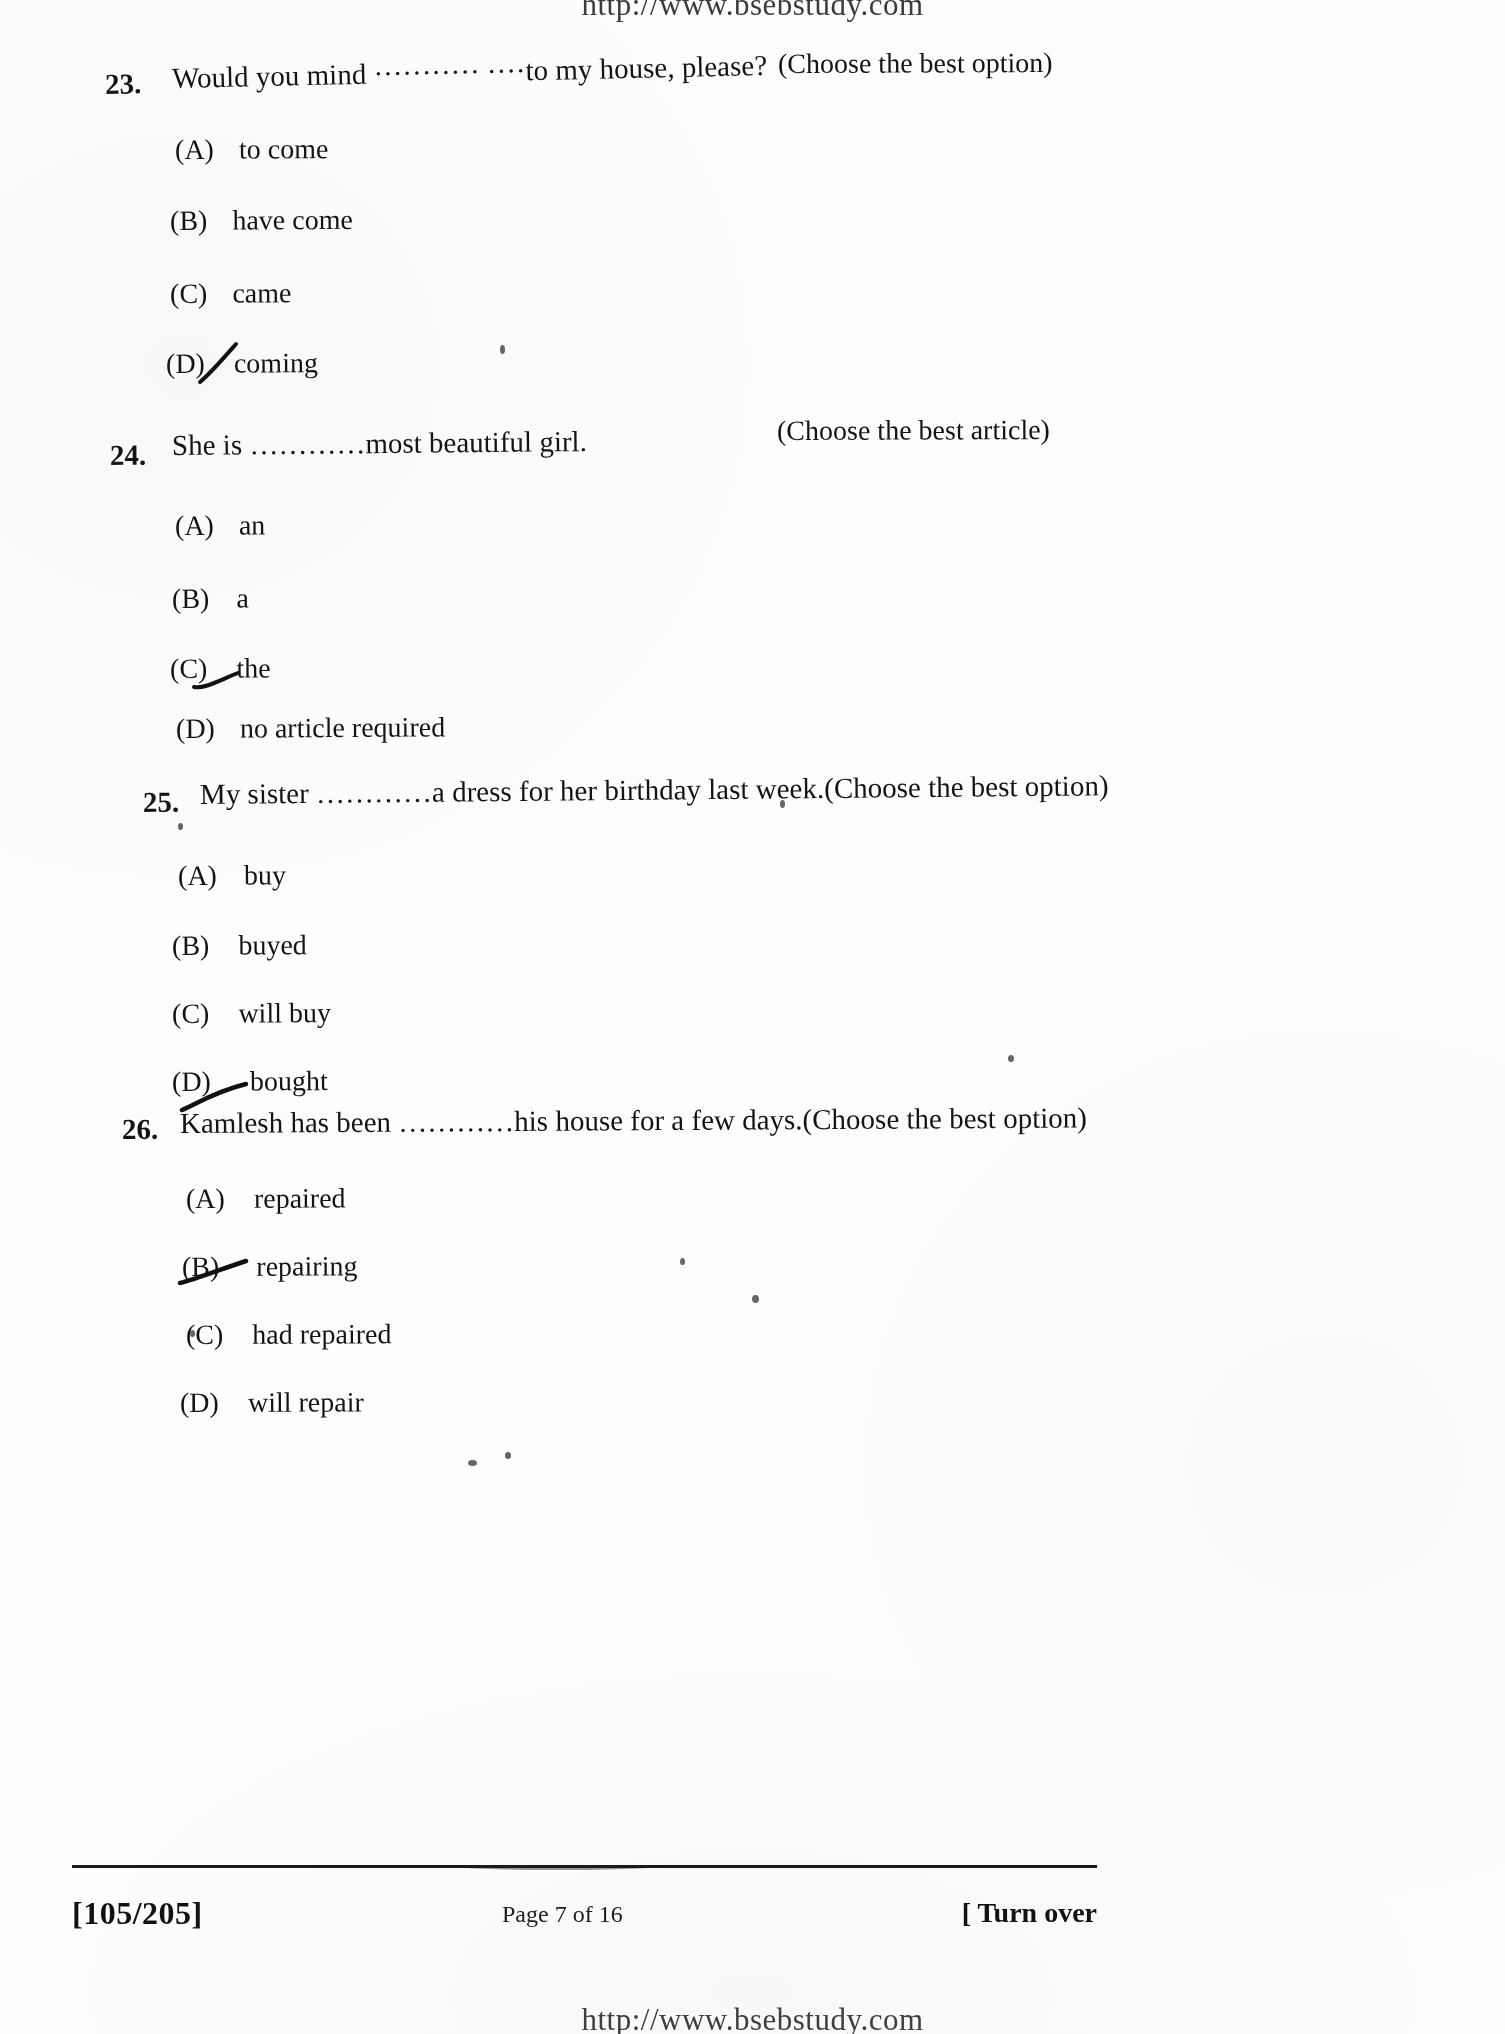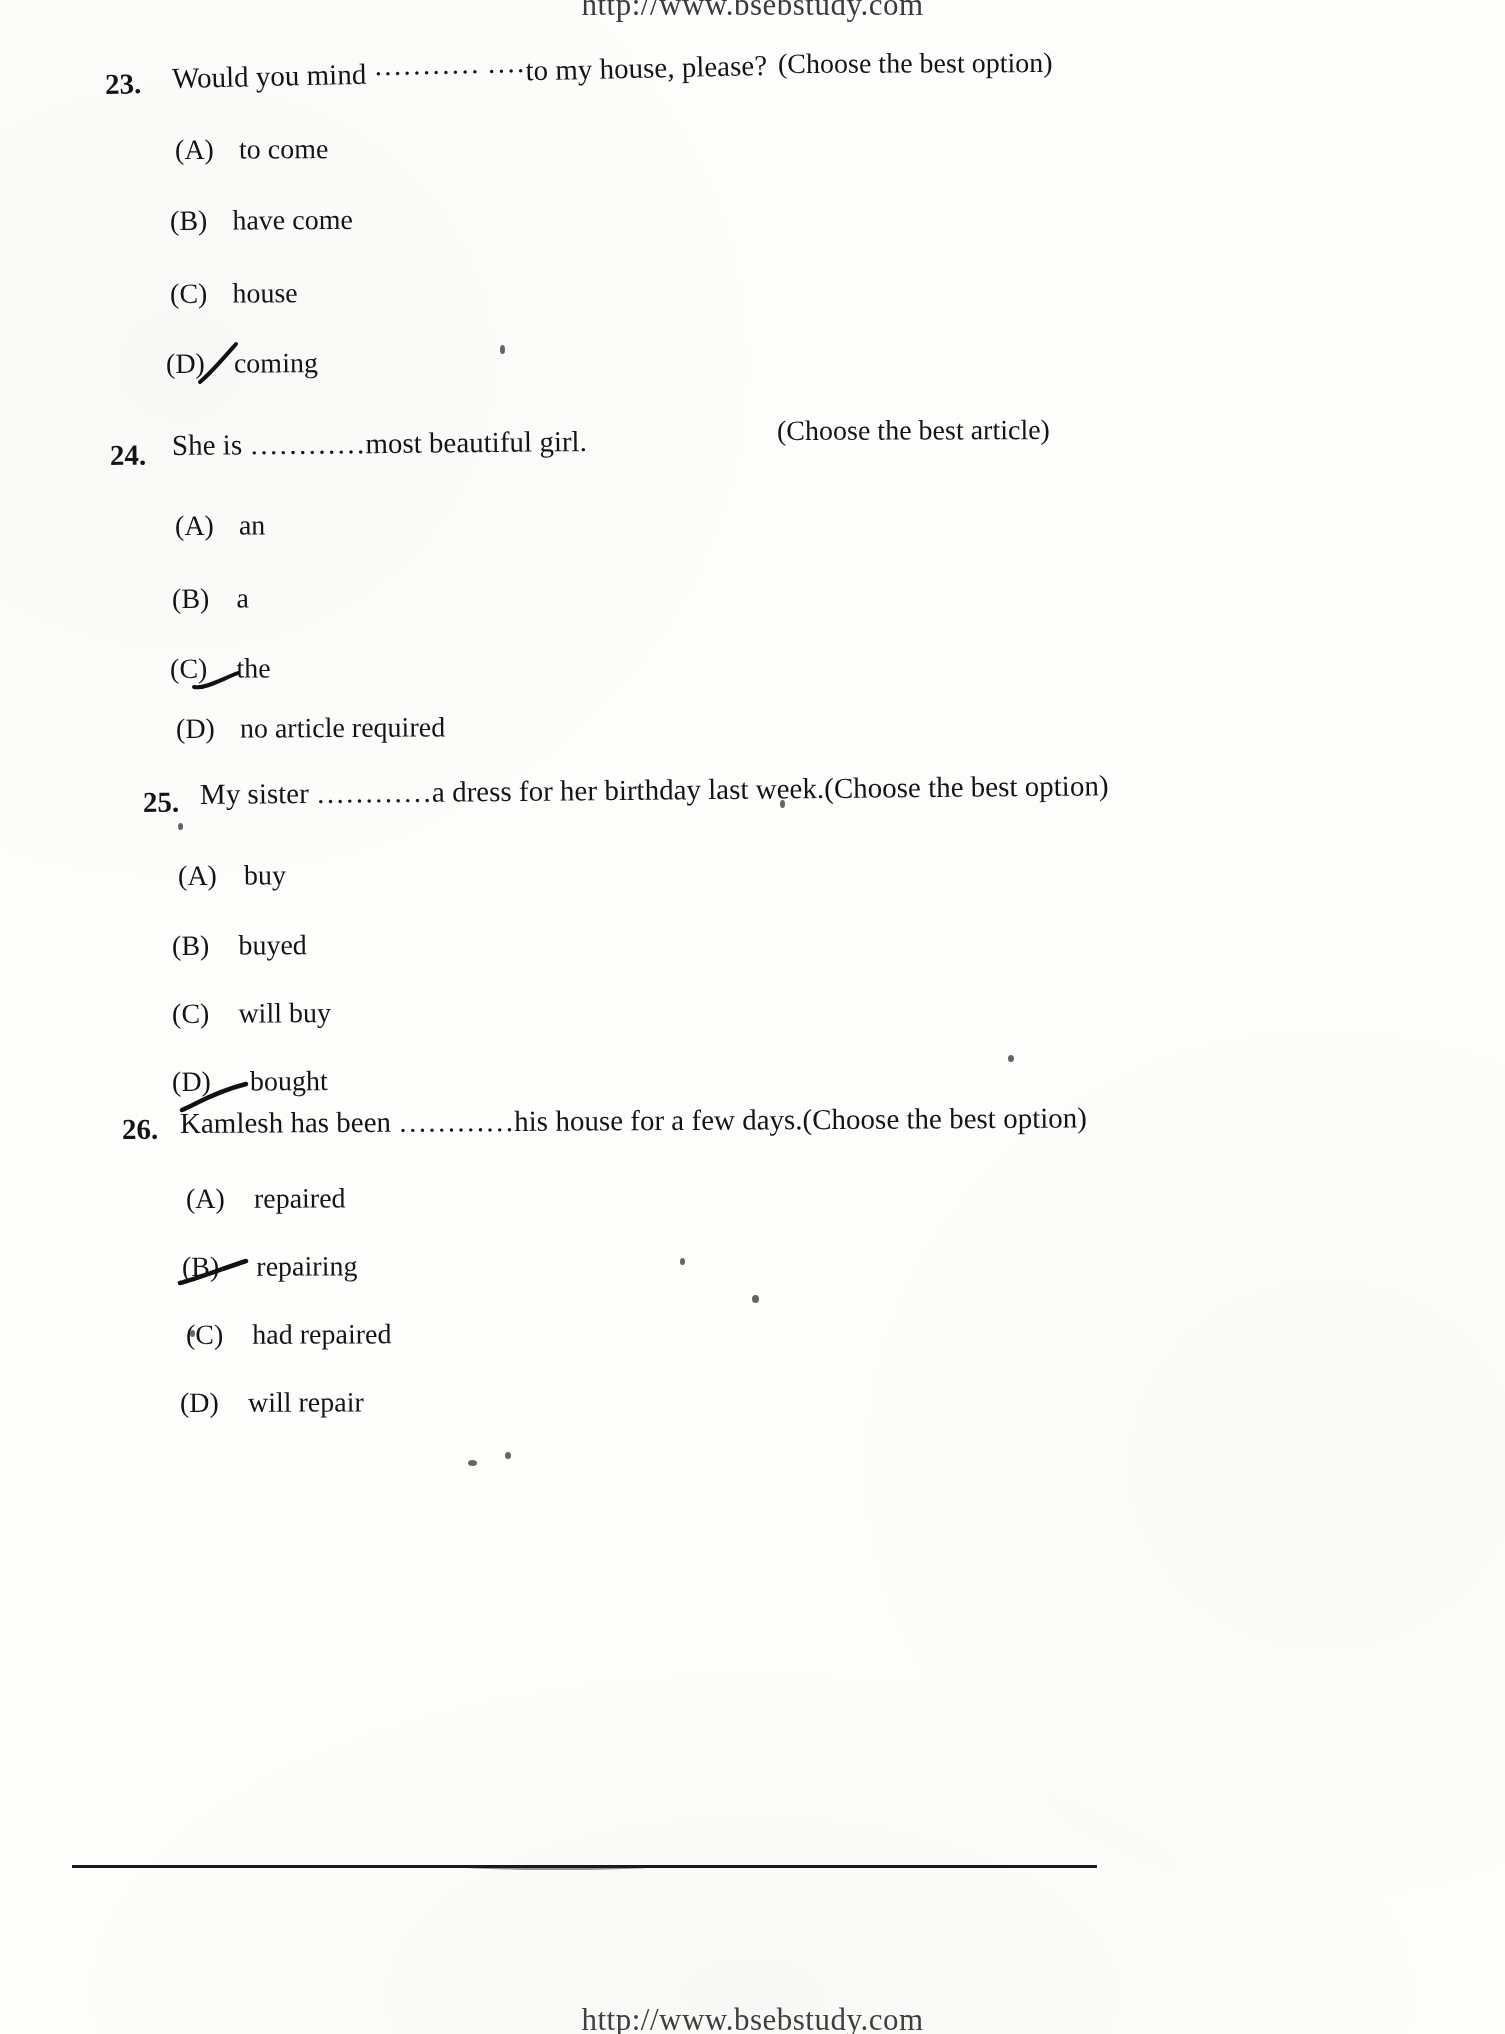--- a/index.html
+++ b/index.html
@@ -184,21 +184,21 @@
         <span class="opt-text" style="position:relative; margin-left:18px;">to come</span>
       </div>
 
       <div class="opt skew-d" style="left:170px; top:155px;">
         <span class="opt-letter" style="position:relative;">(B)</span>
         <span class="opt-text" style="position:relative; margin-left:18px;">have come</span>
       </div>
 
       <div class="opt skew-d" style="left:170px; top:228px;">
         <span class="opt-letter" style="position:relative;">(C)</span>
-        <span class="opt-text" style="position:relative; margin-left:18px;">house</span>
+        <span class="opt-text" style="position:relative; margin-left:18px;">came</span>
       </div>
 
       <div class="opt skew-d" style="left:166px; top:298px;">
         <span class="opt-letter" style="position:relative;">(D)</span>
         <span class="opt-text" style="position:relative; margin-left:22px;">coming</span>
       </div>
 
       <div class="penmark" style="left:196px; top:290px;">
         <svg width="70" height="50" viewBox="0 0 70 50">
           <path d="M4 42 C 14 34, 26 20, 40 4" stroke="#111" stroke-width="4" fill="none" stroke-linecap="round"></path>
@@ -318,16 +318,21 @@
   <div class="speck" style="left:1008px; top:1055px; width:6px; height:7px;"></div>
   <div class="speck" style="left:178px; top:823px; width:5px; height:7px;"></div>
   <div class="speck" style="left:680px; top:1258px; width:5px; height:7px;"></div>
   <div class="speck" style="left:752px; top:1295px; width:7px; height:8px;"></div>
   <div class="speck" style="left:190px; top:1330px; width:5px; height:7px;"></div>
   <div class="speck" style="left:468px; top:1460px; width:9px; height:6px;"></div>
   <div class="speck" style="left:505px; top:1452px; width:6px; height:7px;"></div>
 
   <div class="footer-rule"></div>
 
+  <div class="footer">
+    <span class="footer-code">[105/205]</span>
+    <span class="footer-page">Page 7 of 16</span>
+    <span class="footer-turn">[ Turn over</span>
+  </div>
 
   <div class="watermark watermark-bottom">http://www.bsebstudy.com</div>
 
 </div>
 
 </body></html>

